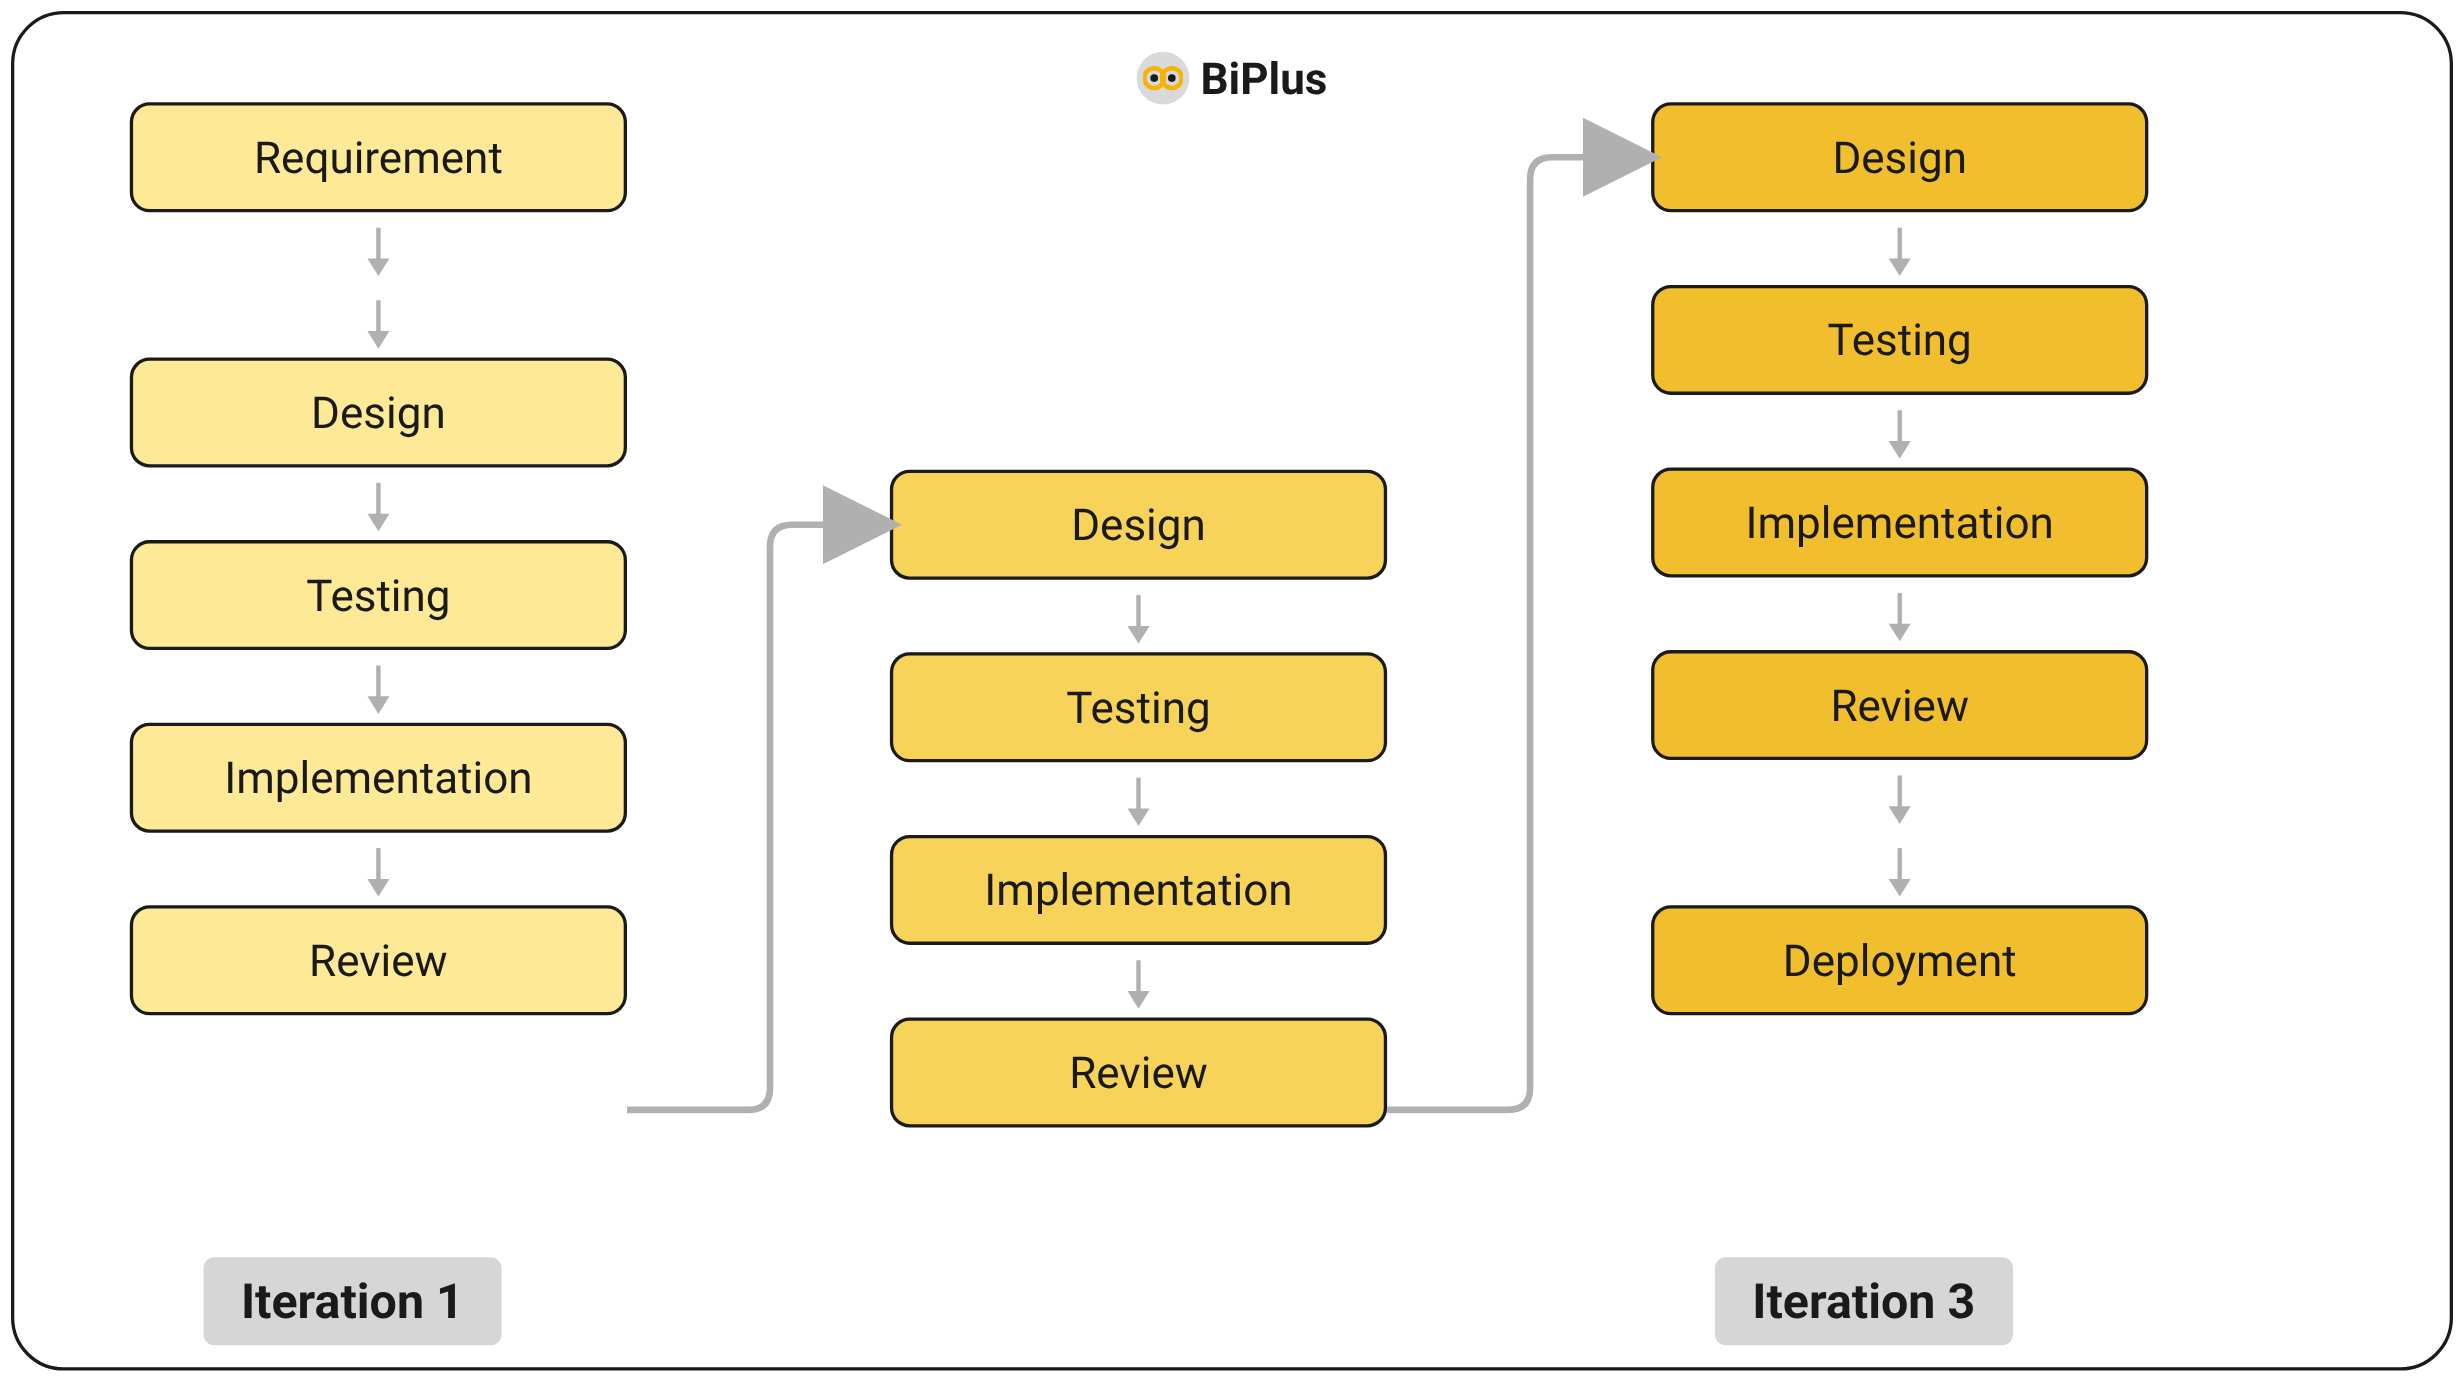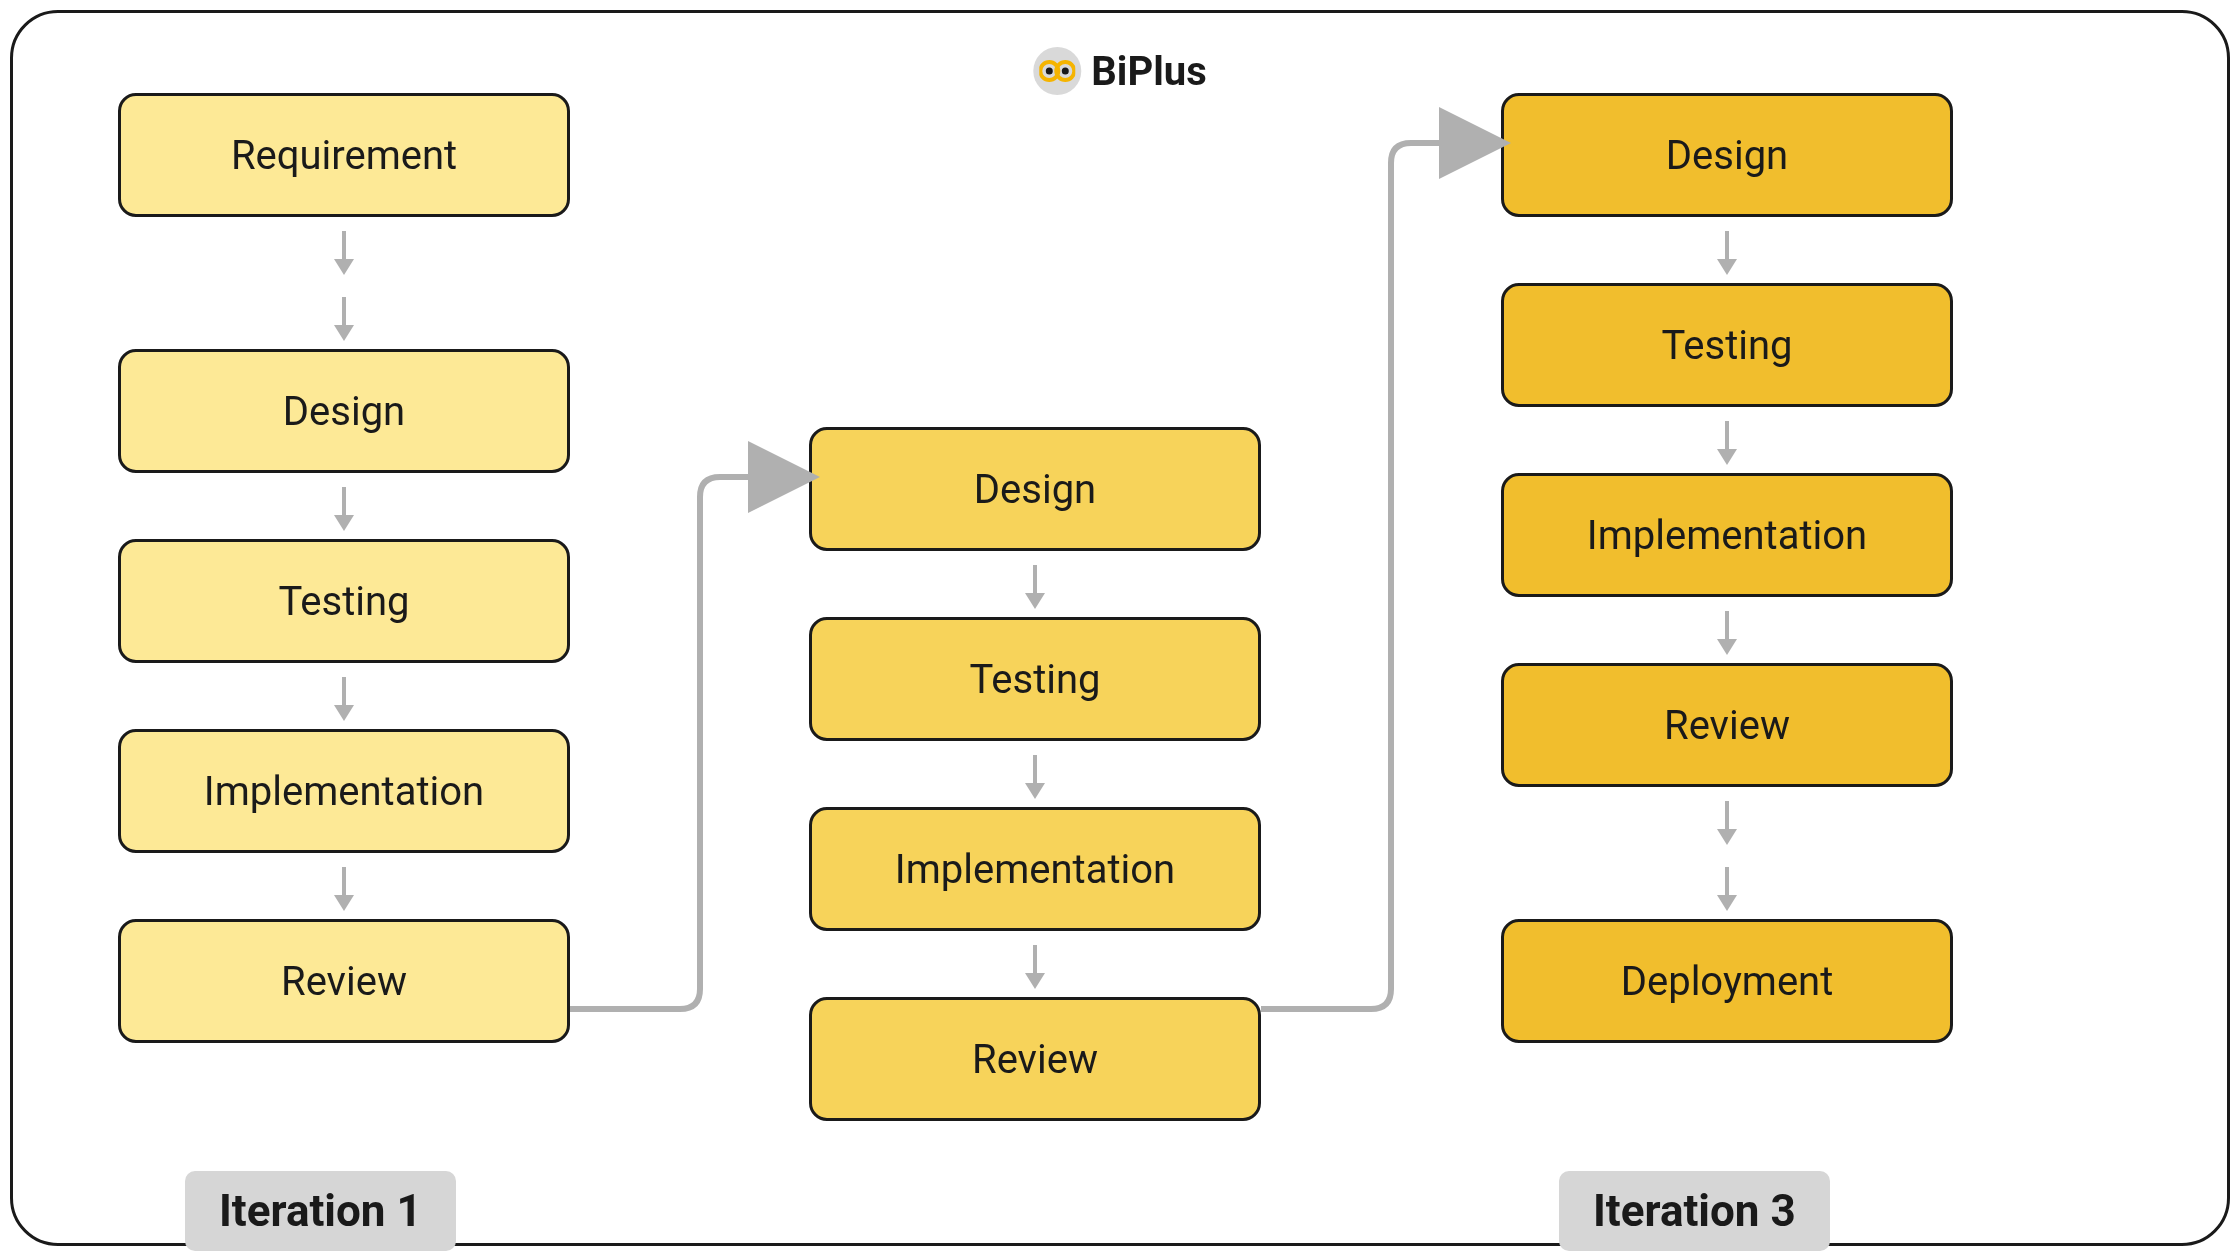--- a/index.html
+++ b/index.html
@@ -47,21 +47,21 @@
     position: absolute;
     display: flex;
     flex-direction: column;
     align-items: center;
   }
   .col-1 { left: 105px;  top: 80px; }
   .col-2 { left: 796px;  top: 414px; }
   .col-3 { left: 1488px; top: 80px; }
   .step {
     width: 452px;
-    height: 124px;
+    height: 100px;
     border: 3px solid #1a1a1a;
     border-radius: 18px;
     display: flex;
     align-items: center;
     justify-content: center;
     font-size: 40px;
     font-weight: 400;
     color: #1a1a1a;
   }
   .shade-1 { background: #fde996; }
@@ -84,21 +84,21 @@
     border-top: 16px solid #b0b0b0;
   }
   .label {
     position: absolute;
     background: #d6d6d6;
     font-weight: 700;
     font-size: 44px;
     color: #1a1a1a;
     padding: 14px 34px;
     border-radius: 10px;
-    top: 1158px;
+    top: 1130px;
     text-align: center;
   }
   .label-1 { left: 172px; }
   .label-2 { left: 848px; }
   .label-3 { left: 1546px; }
   svg.connector {
     position: absolute;
     overflow: visible;
     pointer-events: none;
   }

